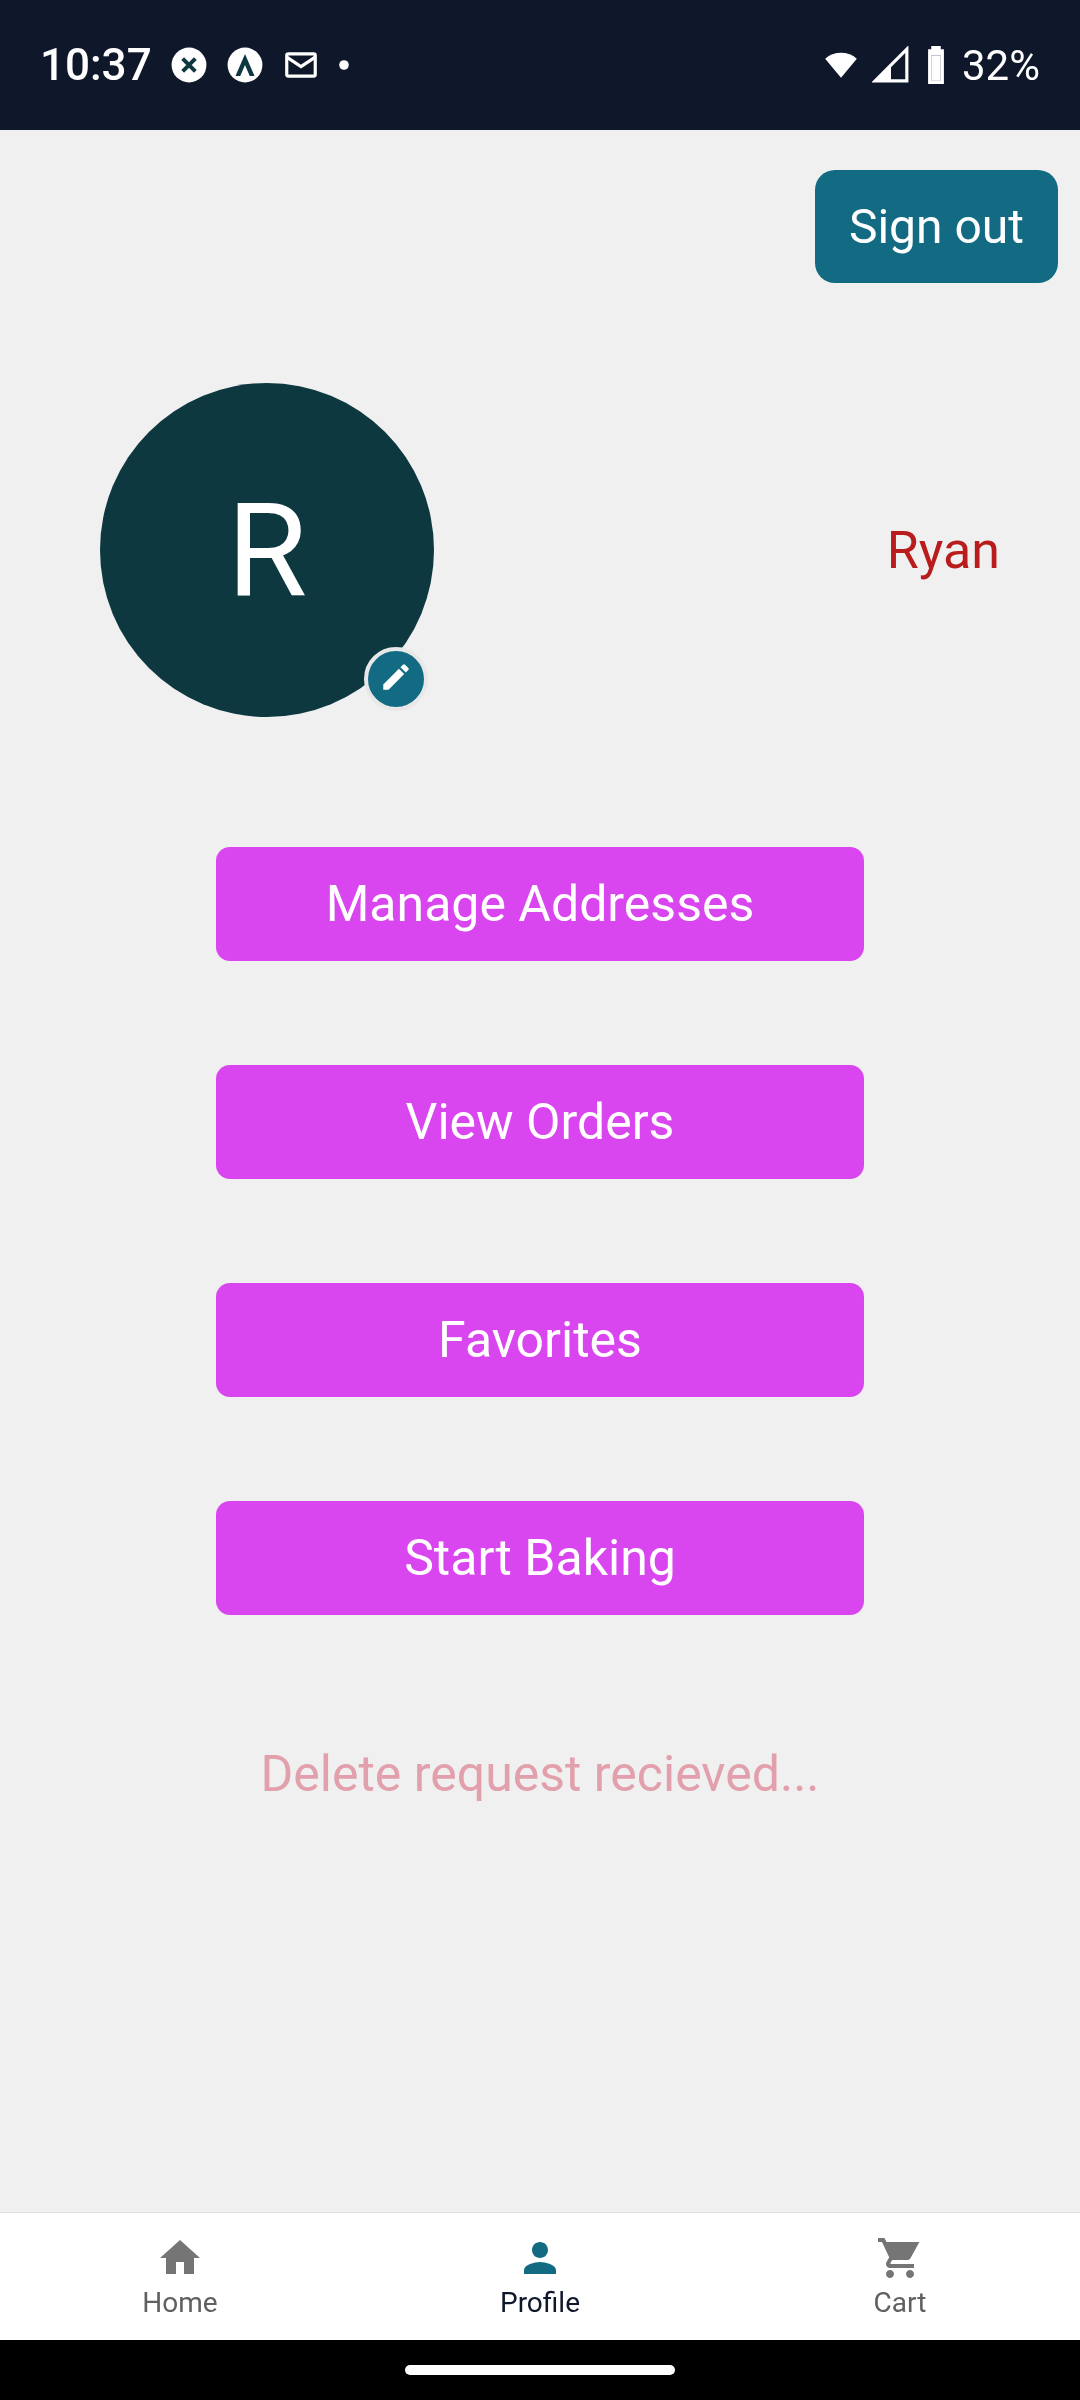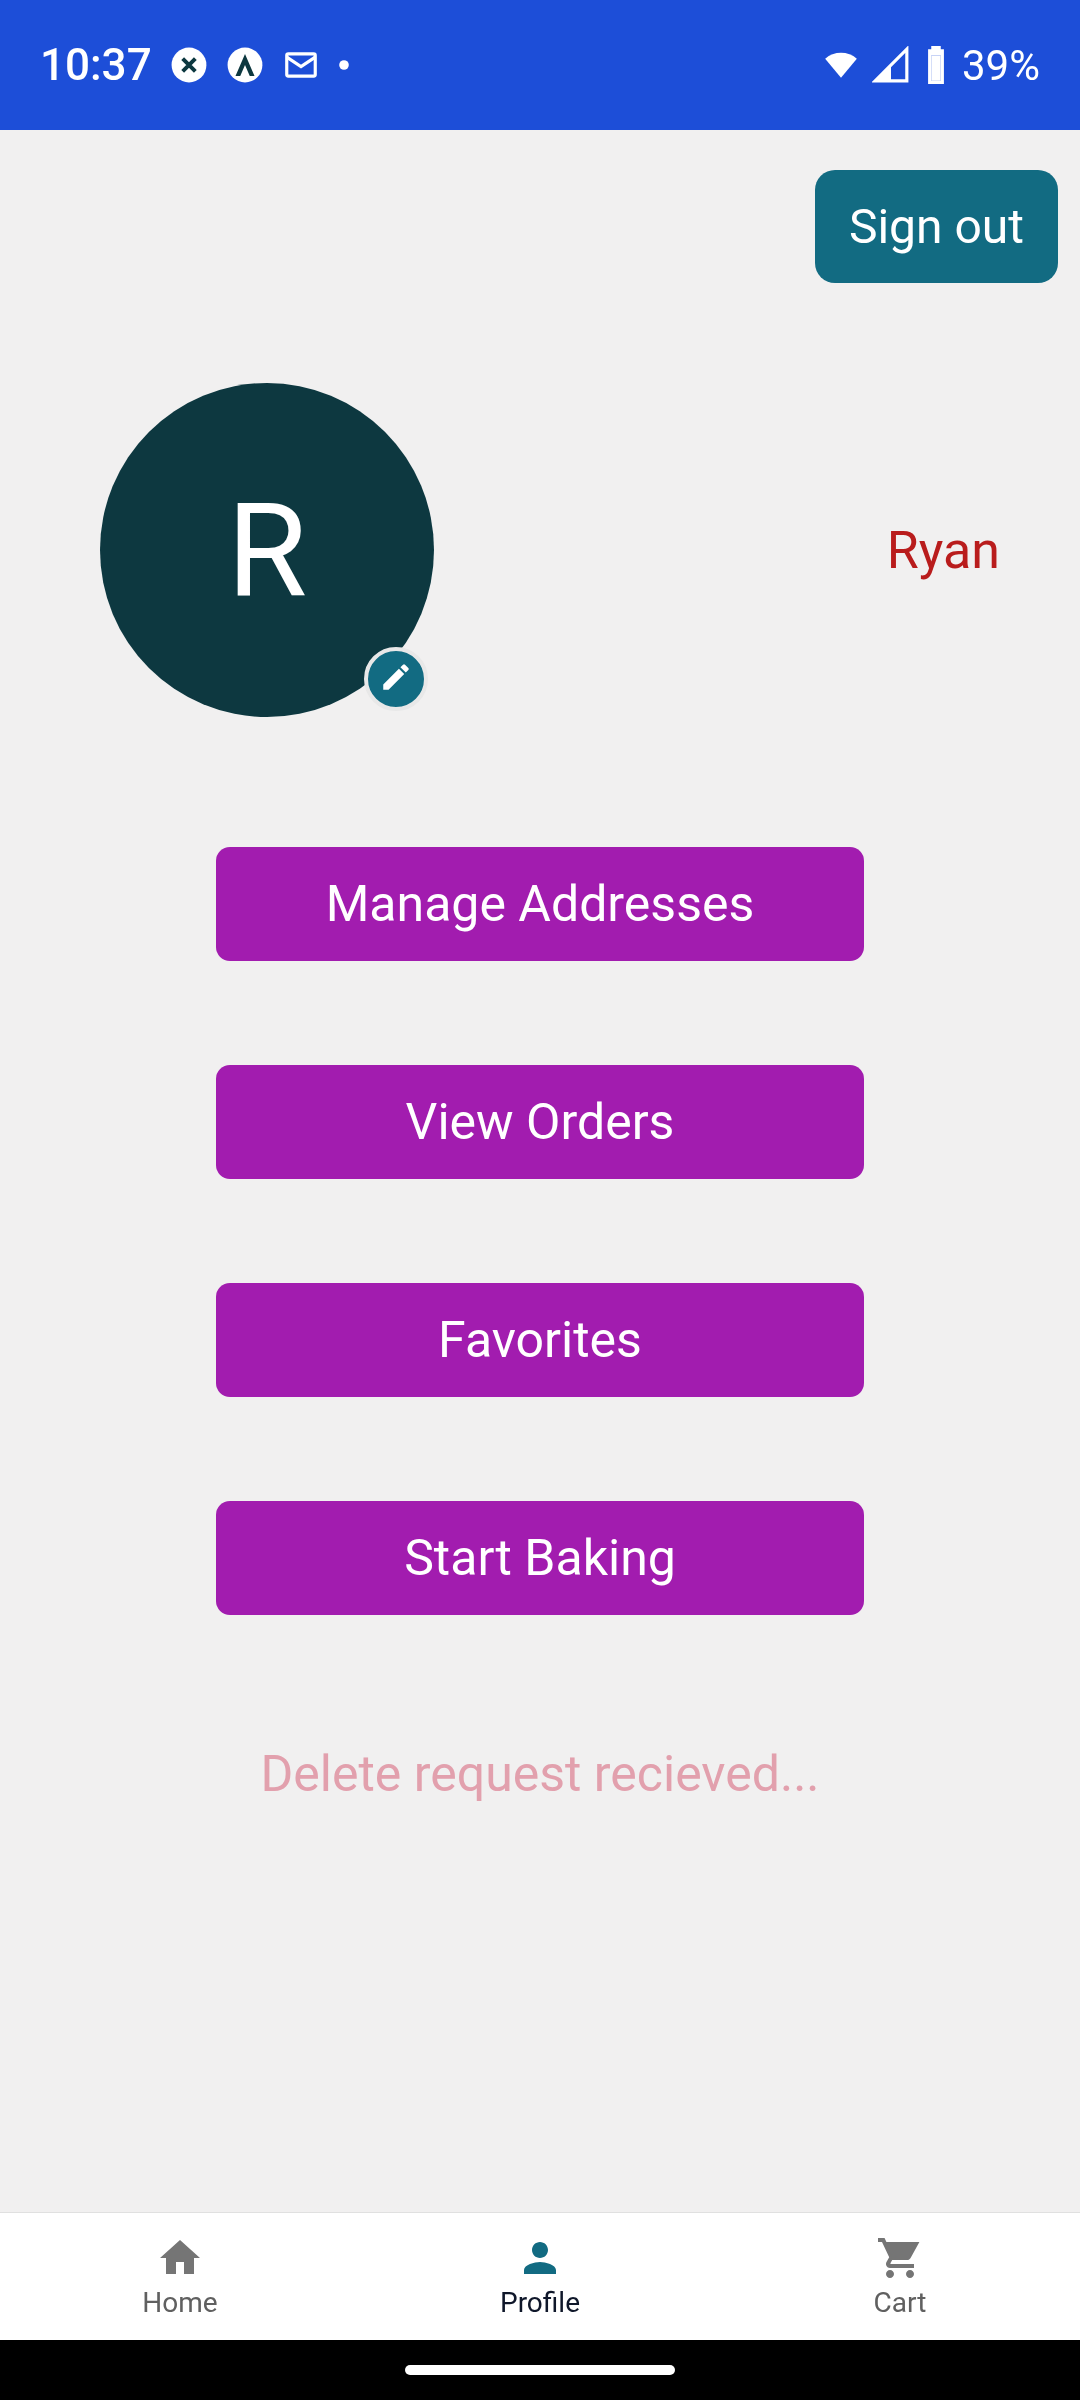--- a/index.html
+++ b/index.html
@@ -12,21 +12,21 @@
     body {
       width: 1080px;
       height: 2400px;
       background: #000;
       display: flex;
       flex-direction: column;
     }
     
     .status-bar {
       height: 130px;
-      background: #1d4ed8;
+      background: #0f172a;
       display: flex;
       align-items: center;
       justify-content: space-between;
       padding: 0 40px;
       color: #fff;
     }
     
     .status-left {
       display: flex;
       align-items: center;
@@ -140,21 +140,21 @@
     .buttons-col {
       display: flex;
       flex-direction: column;
       align-items: center;
       gap: 104px;
       padding-top: 130px;
     }
     
     .action-btn {
       width: 648px;
-      background: #a21caf;
+      background: #d946ef;
       color: #fff;
       border: none;
       border-radius: 14px;
       padding: 28px 0;
       font-size: 50px;
       font-weight: 400;
       text-align: center;
     }
     
     .delete-section {
@@ -266,21 +266,21 @@
           <path d="M2 22L22 2v20H2z" fill="none" stroke="#fff" stroke-width="2"></path>
           <path d="M2 22L12 12v10H2z" fill="#fff"></path>
         </svg>
     </span>
     <span class="status-icon" style="width:28px;">
       <svg viewBox="0 0 14 24" fill="#fff">
           <path d="M10 2V0H4v2H2v22h10V2h-2zM10 22H4V6h6v16z"></path>
           <rect x="4" y="6" width="6" height="16"></rect>
         </svg>
     </span>
-    <span class="status-battery">39%</span>
+    <span class="status-battery">32%</span>
   </div>
 </div>
 
 <div class="app-content">
 
   <div class="signout-row">
     <button class="signout-btn">Sign out</button>
   </div>
 
   <div class="profile-row">

